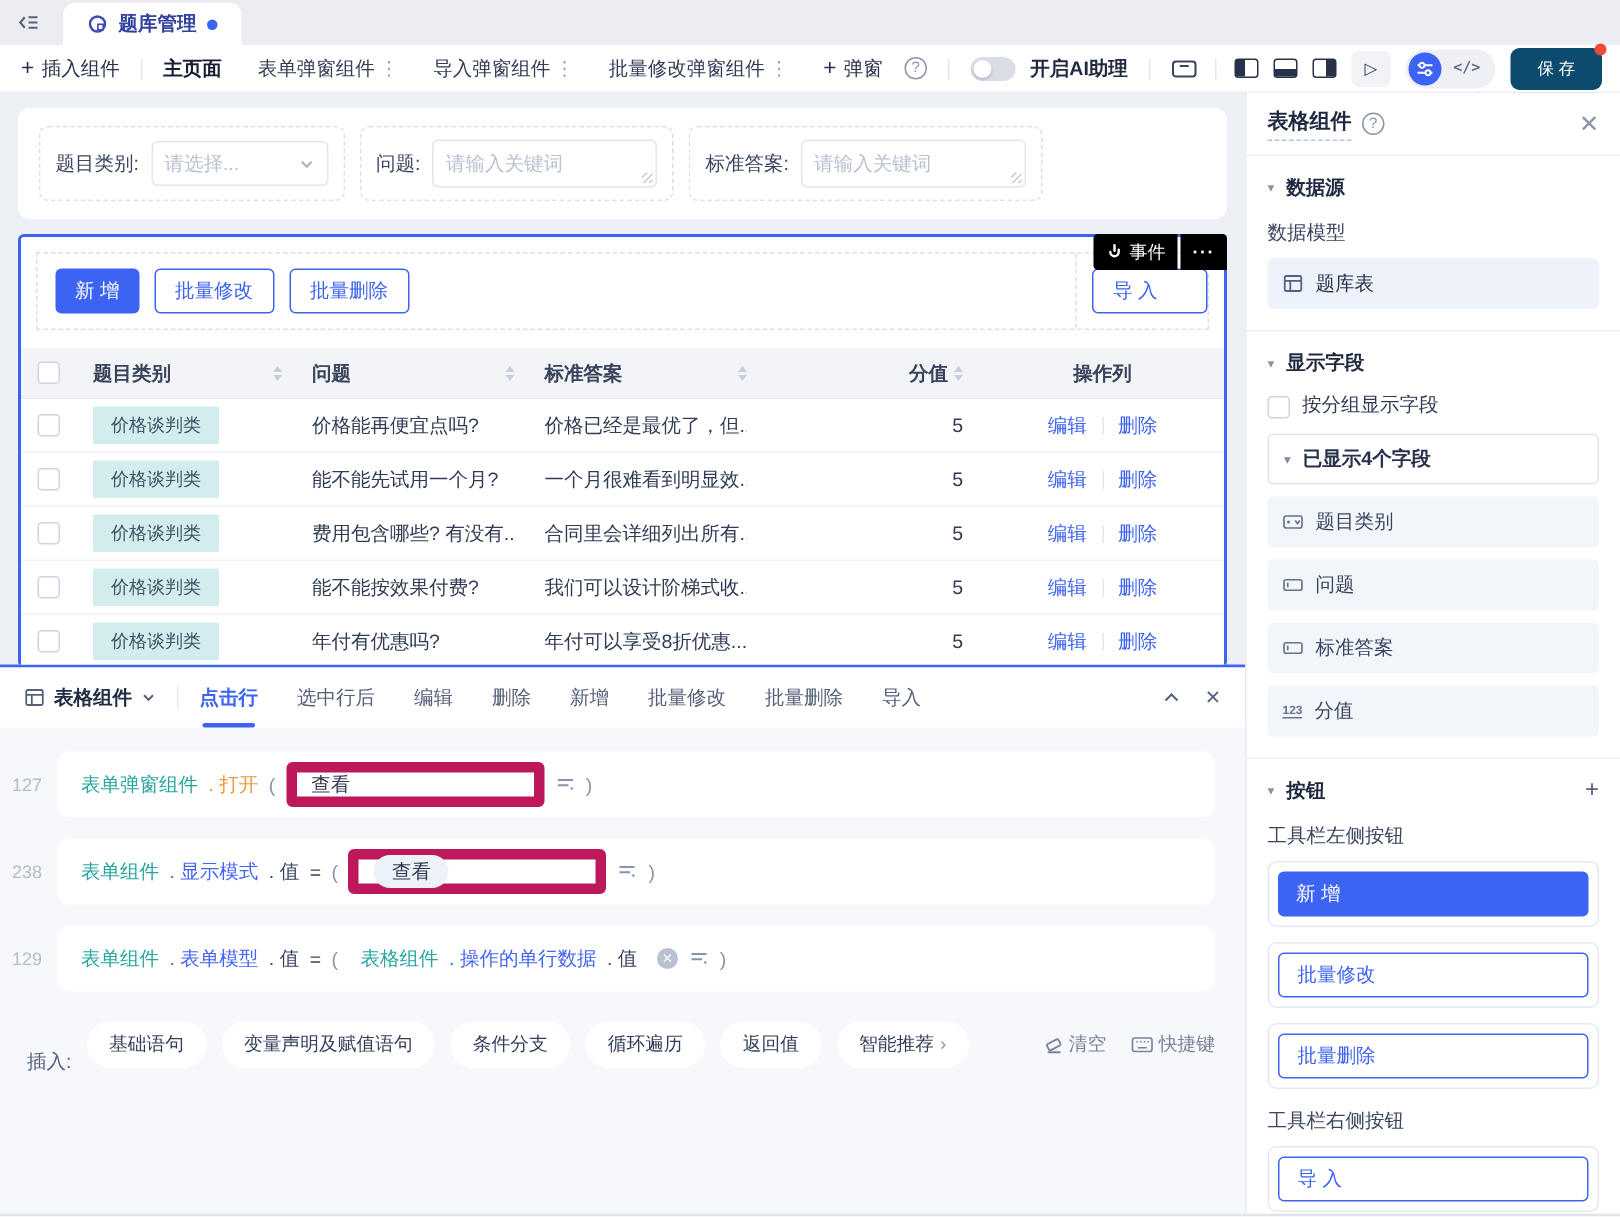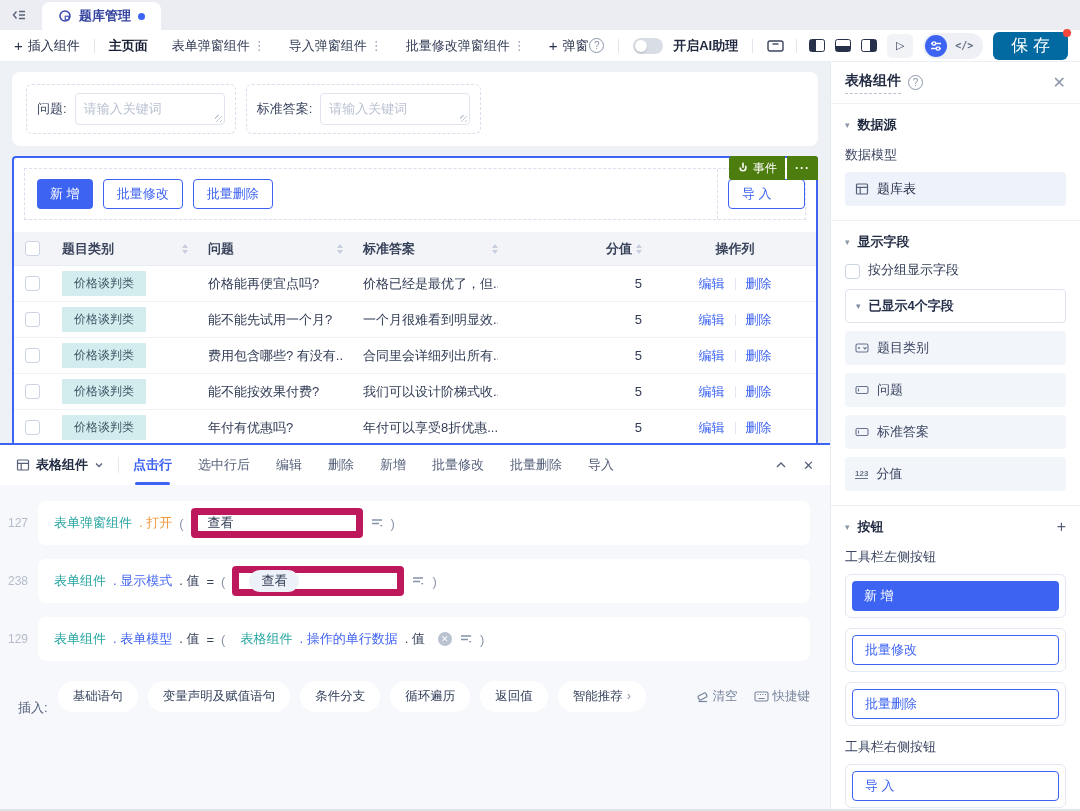--- a/index.html
+++ b/index.html
@@ -30,41 +30,41 @@
   .ai-label { font-weight:700; color:#1f2940; }
   .layout-icon { width:16px; height:13px; border:1.5px solid #273149; border-radius:2.5px; position:relative; cursor:pointer; }
   .layout-icon i { position:absolute; background:#273149; }
   .li-left i { left:0; top:0; bottom:0; width:6px; }
   .li-bottom i { left:0; right:0; bottom:0; height:5px; }
   .li-right i { right:0; top:0; bottom:0; width:6px; }
   .play-btn { width:26px; height:24px; border-radius:5px; background:#f1f3f7; display:flex; align-items:center; justify-content:center; color:#27314b; font-size:11px; cursor:pointer; }
   .mode-pill { height:26px; border-radius:14px; background:#eef0f5; display:flex; align-items:center; padding:2px; cursor:pointer; }
   .mode-pill .on { width:22px; height:22px; border-radius:50%; background:#3D63F2; display:flex; align-items:center; justify-content:center; }
   .mode-pill .code { color:#626d85; font-size:10px; font-weight:700; padding:0 8px; font-family:"DejaVu Sans Mono",monospace; }
-  .save-btn { position:relative; height:28px; background:#0369a1; color:#fff; border-radius:6px; padding:0 18px; display:flex; align-items:center; font-size:17px; cursor:pointer;justify-content:flex-end; }
+  .save-btn { position:relative; height:28px; background:#0c4a6e; color:#fff; border-radius:6px; padding:0 18px; display:flex; align-items:center; font-size:11px; cursor:pointer;justify-content:flex-end; }
   .save-btn::after { content:""; position:absolute; top:-3px; right:-3px; width:8px; height:8px; border-radius:50%; background:#f5483b; }
 
   
   .main { flex:1; display:flex; min-height:0; }
   .left-col { width:830px; display:flex; flex-direction:column; min-width:0; }
 
   
   .canvas { height:381px; background:#edf0f5; padding:10px 12px 0 12px; overflow:hidden; flex:none; }
   .filter-card { background:#fff; border-radius:8px; padding:12px 14px; display:flex; gap:10px; }
   .filter-group { border:1px dashed #d8deea; border-radius:6px; padding:8px 10px; display:flex; align-items:center; gap:8px; }
   .f-label { color:#3a4560; white-space:nowrap; }
   .f-select { width:118px; height:30px; border:1px solid #e0e4ee; border-radius:4px; display:flex; align-items:center; justify-content:space-between; padding:0 8px; color:#b9c1d1; cursor:pointer; background:#fff; }
   .f-textarea { width:150px; height:32px; border:1px solid #e0e4ee; border-radius:4px; padding:6px 8px; color:#b9c1d1; position:relative; background:#fff; cursor:text; }
   .resize-grip { position:absolute; right:2px; bottom:2px; width:7px; height:7px;
      background:repeating-linear-gradient(135deg,transparent,transparent 2px,#c3cad8 2px,#c3cad8 3px); }
 
   
   .table-card { margin-top:10px; background:#fff; border:2px solid #3D63F2; border-radius:4px; height:289px; position:relative; overflow:visible; }
   .sel-badges { position:absolute; top:-2px; right:-2px; display:flex; gap:2px; z-index:3; }
-  .badge { background:#4d7c0f; color:#fff; font-size:12px; height:24px; display:flex; align-items:center; gap:4px; padding:0 8px; cursor:pointer; }
+  .badge { background:#000000; color:#fff; font-size:12px; height:24px; display:flex; align-items:center; gap:4px; padding:0 8px; cursor:pointer; }
   .badge.event { border-radius:3px 0 0 3px; }
   .badge.more { border-radius:0 3px 0 0; font-weight:700; letter-spacing:1px; }
   .table-toolbar { margin:10px 10px 0 10px; border:1px dashed #dadfeb; display:flex; }
   .tt-left { flex:1; padding:10px 12px; display:flex; gap:10px; }
   .tt-right { width:88px; border-left:1px dashed #dadfeb; padding:10px 0 10px 10px; }
   .btn { height:30px; border-radius:4px; display:flex; align-items:center; padding:0 13px; font-size:13px; cursor:pointer; white-space:nowrap; }
   .btn.solid { background:#3D63F2; color:#fff; }
   .btn.outline { background:#fff; border:1px solid #3D63F2; color:#3D63F2; }
   .thead { margin-top:12px; background:#f2f4f8; height:34px; display:flex; align-items:center; border-bottom:1px solid #e8ecf2; color:#39445c; font-weight:700; }
   .trow { height:36px; display:flex; align-items:center; border-bottom:1px solid #f0f2f7; background:#fff; }
@@ -229,20 +229,29 @@
     </div>
   </div>
 
   <div class="main">
     <div class="left-col">
 
       <div class="canvas">
 
         <div class="filter-card">
           <div class="filter-group">
+            <span class="f-label">题目类别:</span>
+            <div class="f-select">
+              <span>请选择...</span>
+              <svg width="11" height="11" viewBox="0 0 10 10">
+                  <path d="M2 3.5 L5 6.5 L8 3.5" fill="none" stroke="#aab2c2" stroke-width="1.3"></path>
+                </svg>
+            </div>
+          </div>
+          <div class="filter-group">
             <span class="f-label">问题:</span>
             <div class="f-textarea">
               <span>请输入关键词</span>
               <span class="resize-grip"></span>
             </div>
           </div>
           <div class="filter-group">
             <span class="f-label">标准答案:</span>
             <div class="f-textarea">
               <span>请输入关键词</span>

